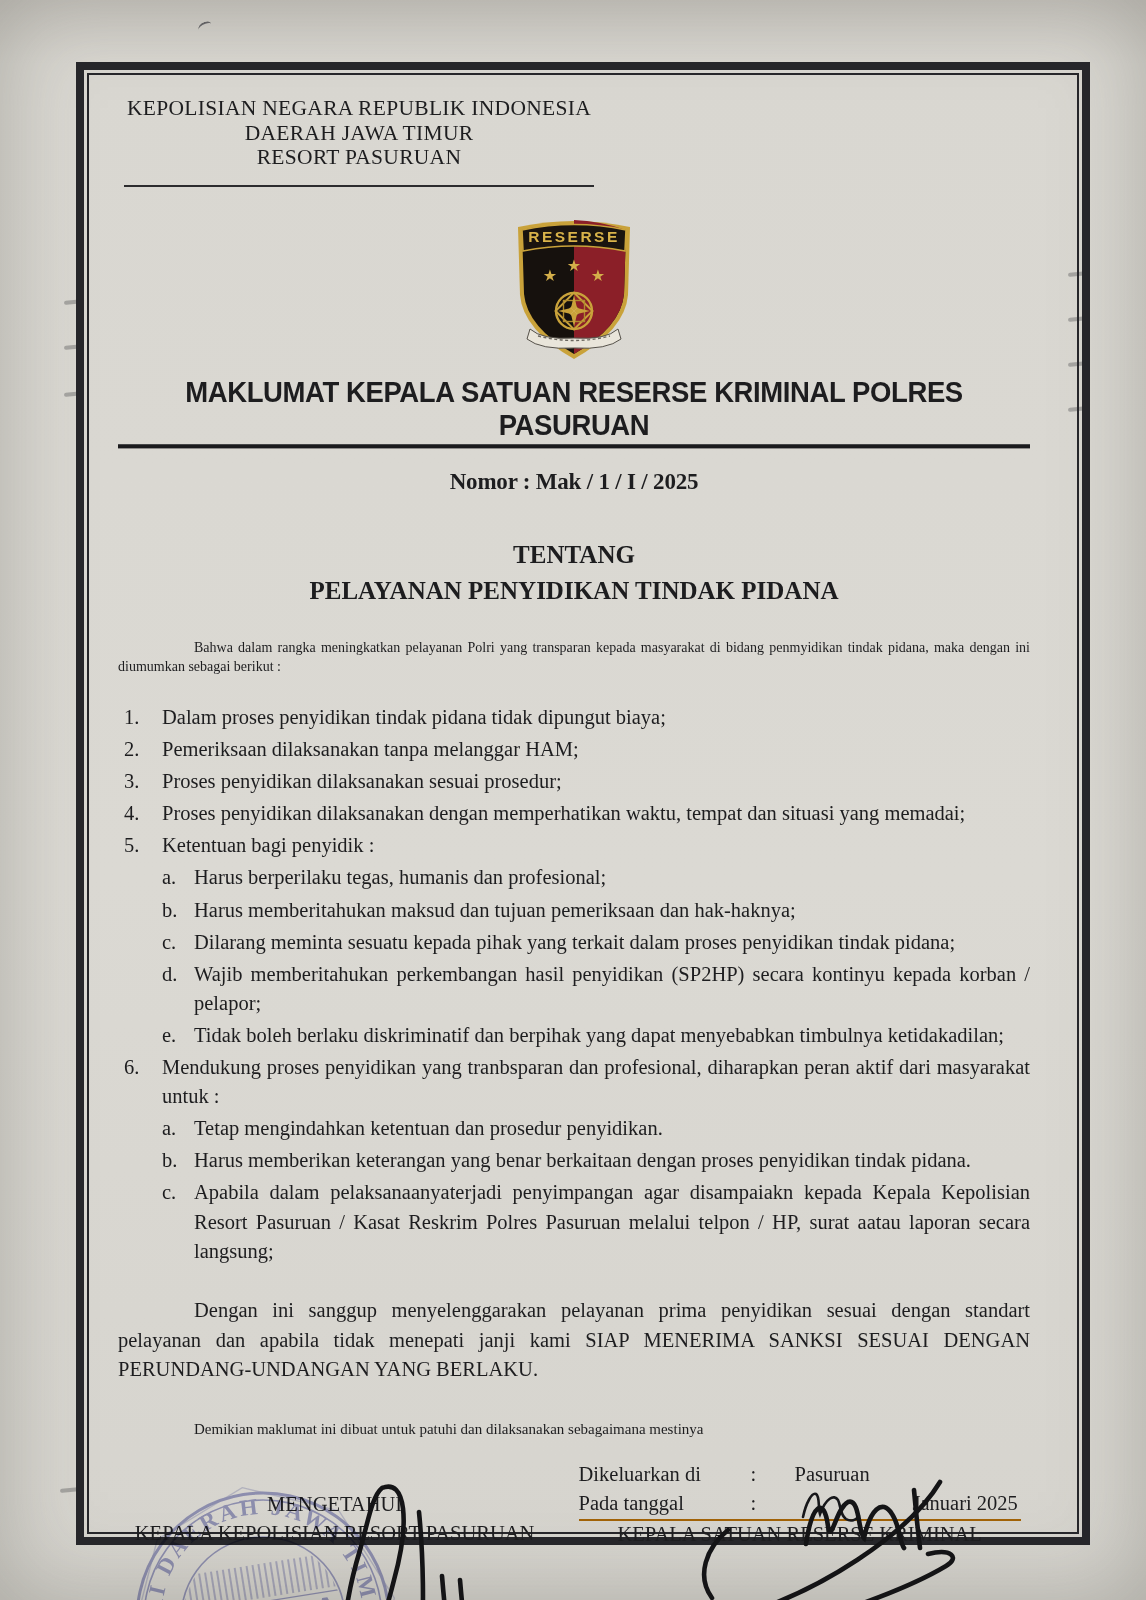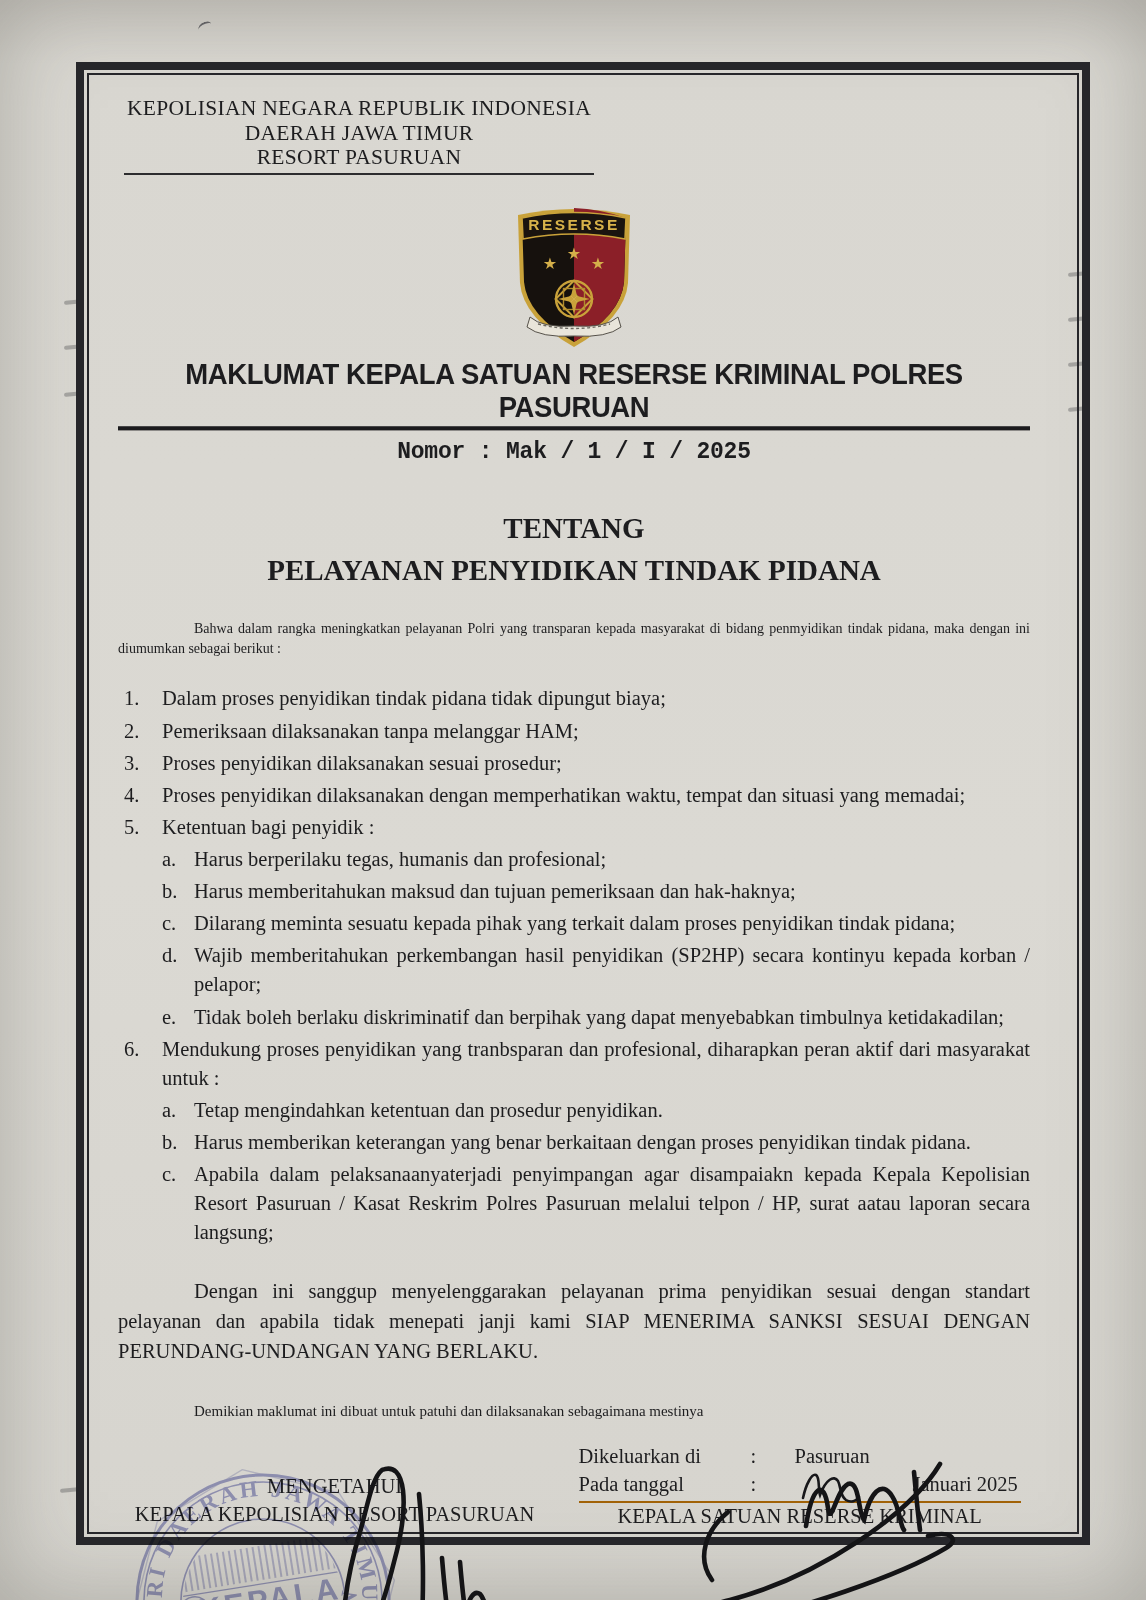--- a/index.html
+++ b/index.html
@@ -12,34 +12,34 @@
   .vignette{position:absolute;inset:0;pointer-events:none;
     box-shadow:inset 0 0 90px rgba(90,88,80,.35);}
   
   .frame{position:absolute;left:76px;top:62px;width:998px;height:1467px;
     border:8px solid #26262a;}
   .frame-inner{position:absolute;inset:3px;border:2px solid #26262a;}
   .content{position:absolute;left:92px;top:74px;width:966px;padding:14px 28px 0 26px;box-sizing:border-box;}
 
   
   .hdr{margin-top:8px;margin-left:6px;width:470px;text-align:center;
-    border-bottom:2px solid #2c2c2e;padding-bottom:3px;}
+    border-bottom:2px solid #2c2c2e;padding-bottom:15px;}
   .hdr div{font-size:21.5px;line-height:1.15;letter-spacing:.3px;}
 
   
   .badge-wrap{width:124px;margin:24px auto 0 auto;}
 
   
-  .title-wrap{text-align:center;margin-top:4px;}
+  .title-wrap{text-align:center;margin-top:10px;}
   .doc-title{display:inline-block;font-family:"Liberation Sans",sans-serif;font-weight:bold;
     font-size:27.5px;letter-spacing:-.4px;border-bottom:4px solid #1b1b1d;padding:0 3px 2px 3px;
     transform:scaleY(1.04);}
-  .nomor{font-family:Liberation Mono, monospace;font-weight:bold;font-size:23px;
-    text-align:center;margin-top:10px;letter-spacing:-.2px;}
-  .tentang{text-align:center;margin-top:42px;font-weight:bold;font-size:29px;line-height:1.45;}
+  .nomor{font-family:Liberation Serif, serif;font-weight:bold;font-size:23px;
+    text-align:center;margin-top:22px;letter-spacing:-.2px;}
+  .tentang{text-align:center;margin-top:42px;font-weight:bold;font-size:25px;line-height:1.45;}
 
   
   .intro{margin-top:28px;font-size:14px;line-height:1.4;text-align:justify;text-indent:76px;}
   .olist{margin-top:26px;font-size:20.5px;line-height:1.42;}
   .li{display:flex;margin:0 0 3px 6px;}
   .li .n{width:38px;flex:none;}
   .li .t{flex:1;text-align:justify;}
   .sub{display:flex;margin:0 0 3px 44px;}
   .sub .n{width:32px;flex:none;}
   .sub .t{flex:1;text-align:justify;}

